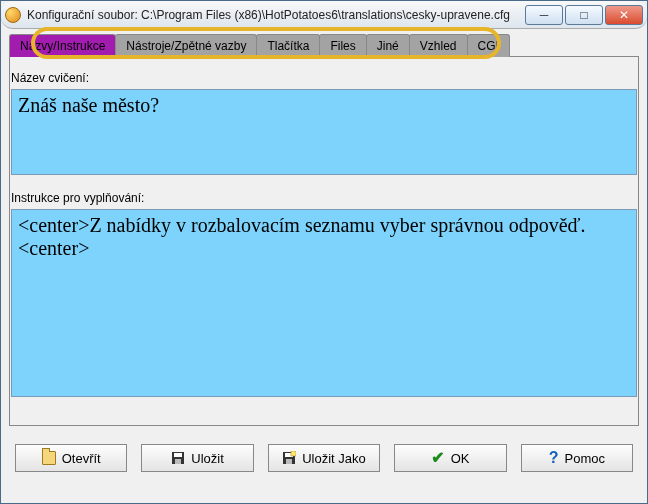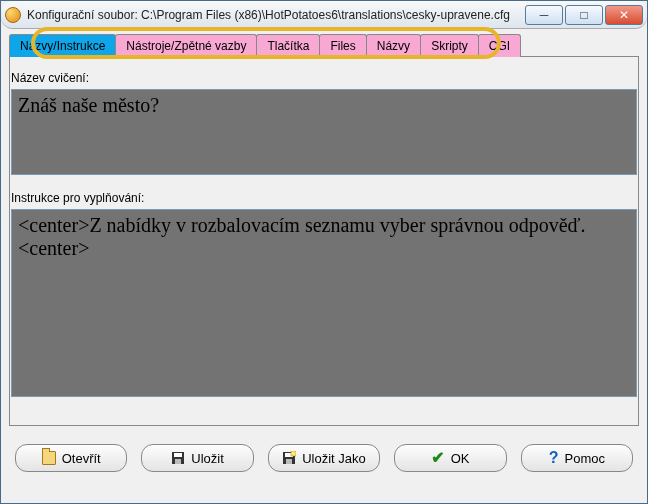--- a/index.html
+++ b/index.html
@@ -78,30 +78,30 @@
   .tabs {
     display: flex;
     align-items: flex-end;
     position: relative;
     z-index: 2;
   }
   .tab {
     padding: 4px 10px;
     border: 1px solid #888;
     border-bottom: none;
-    background: #f9a8d4;
+    background: #a3a3a3;
     border-top-left-radius: 3px;
     border-top-right-radius: 3px;
     font-size: 12px;
     margin-right: -1px;
     position: relative;
     top: 1px;
   }
   .tab.active {
-    background: #0ea5e9;
+    background: #a21caf;
     z-index: 3;
   }
   .tabring {
     position: absolute;
     left: 30px;
     top: -2px;
     width: 470px;
     height: 32px;
     border: 4px solid #e7b52a;
     border-radius: 18px;
@@ -116,41 +116,41 @@
     position: relative;
     z-index: 1;
   }
   .fieldlabel {
     font-size: 12px;
     margin: 4px 0 4px 0;
   }
   .textarea {
     width: 100%;
     border: 1px solid #7a9ab5;
-    background: #737373;
+    background: #7dd3fc;
     font-family: "Times New Roman", serif;
     font-size: 20px;
     padding: 4px 6px;
     resize: none;
     overflow: auto;
   }
   .textarea.title-input { height: 86px; }
   .textarea.instr-input { height: 188px; }
   .btnbar {
     display: flex;
     gap: 14px;
     padding: 10px 14px;
     justify-content: space-between;
   }
   .btn {
     flex: 1;
     height: 28px;
     border: 1px solid #888;
     background: linear-gradient(to bottom, #fdfdfd, #e4e4e4);
-    border-radius: 12px;
+    border-radius: 0;
     display: flex;
     align-items: center;
     justify-content: center;
     gap: 6px;
     font-size: 13px;
     cursor: default;
   }
   .ico { width: 14px; height: 14px; display: inline-block; }
   .ico-open {
     background: #f5d67a;
@@ -186,22 +186,22 @@
   </div>
 
 
   <div class="content">
     <div class="tabring"></div>
     <div class="tabs">
       <div class="tab active">Názvy/Instrukce</div>
       <div class="tab">Nástroje/Zpětné vazby</div>
       <div class="tab">Tlačítka</div>
       <div class="tab">Files</div>
-      <div class="tab">Názvy</div>
-      <div class="tab">Skripty</div>
+      <div class="tab">Jiné</div>
+      <div class="tab">Vzhled</div>
       <div class="tab">CGI</div>
     </div>
 
     <div class="panel">
       <div class="fieldlabel">Název cvičení:</div>
       <textarea class="textarea title-input" style="">Znáš naše město?</textarea>
 
       <div class="spacer"></div>
 
       <div class="fieldlabel">Instrukce pro vyplňování:</div>

